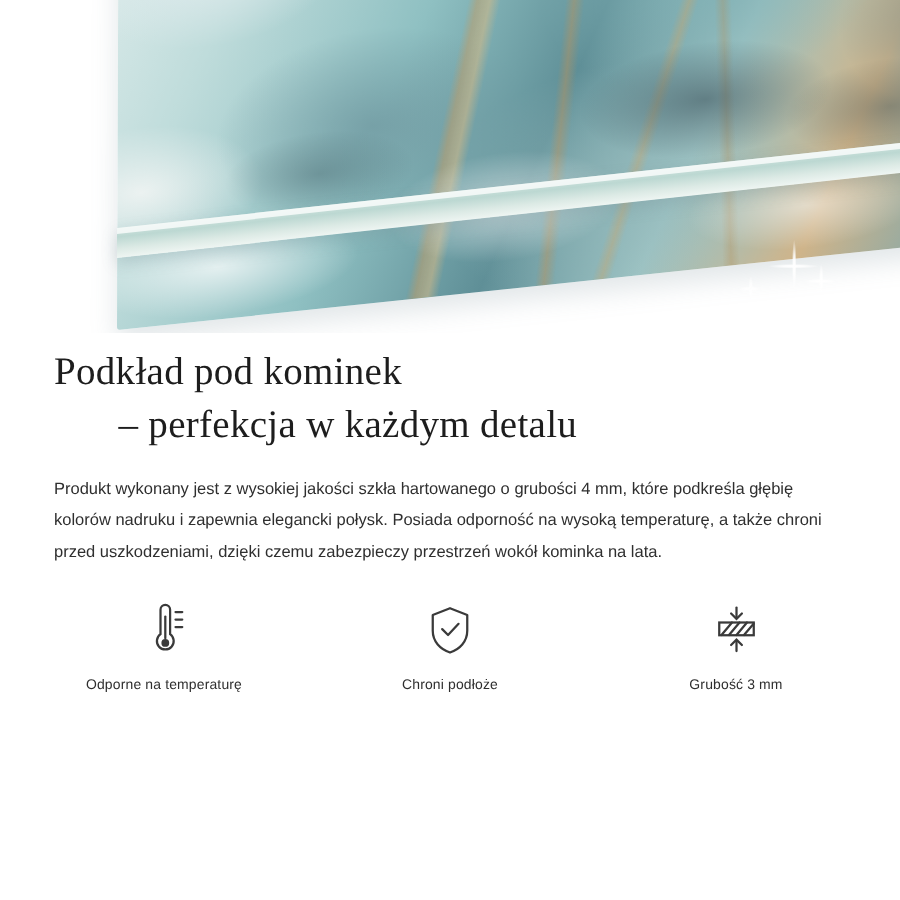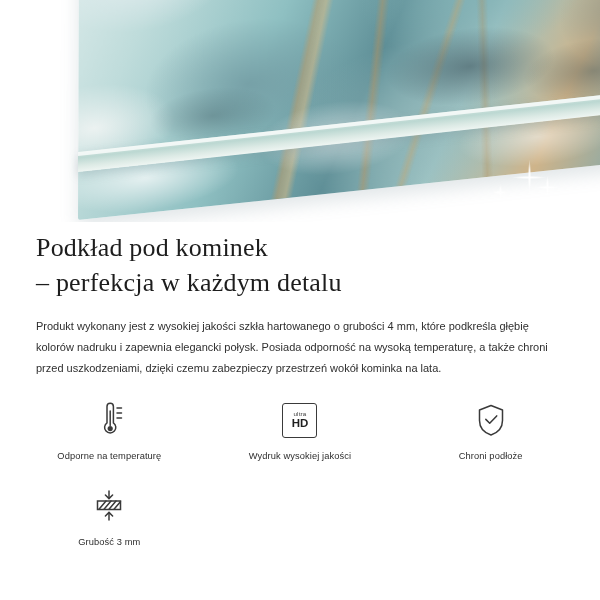--- a/index.html
+++ b/index.html
@@ -133,21 +133,21 @@
   .headline {
     margin: 0;
     padding: 9px 36px 0 36px;
     font-family: "Liberation Serif", serif;
     font-size: 26px;
     font-weight: 400;
     line-height: 1.33;
     color: #1d1d1d;
     letter-spacing: 0.2px;
   }
-  .headline .l2 { display: block; }
+  .headline .l2 { display: block; margin-left: 43px; }
   .body-copy {
     margin: 0;
     padding: 16px 33px 0 36px;
     font-size: 11px;
     line-height: 1.92;
     color: #2f2f2f;
     text-align: left;
   }
 
   
@@ -241,29 +241,20 @@
           <line x1="19.2" y1="11" x2="19.2" y2="25.5"></line>
           <circle cx="19.2" cy="28.6" r="2.6" fill="#3a3a3a" stroke="none"></circle>
           <line x1="26" y1="8" x2="30.5" y2="8"></line>
           <line x1="26" y1="13" x2="30.5" y2="13"></line>
           <line x1="26" y1="18" x2="30.5" y2="18"></line>
         </svg>
       </div>
       <div class="cap">Odporne na temperaturę</div>
     </div>
 
-    <div class="feature">
-      <div class="ico">
-        <div class="ultrahd">
-          <span class="u">ultra</span>
-          <span class="hd">HD</span>
-        </div>
-      </div>
-      <div class="cap">Wydruk wysokiej jakości</div>
-    </div>
 
     <div class="feature">
       <div class="ico">
         <svg width="36" height="40" viewBox="0 0 36 40" fill="none" stroke="#3a3a3a" stroke-width="1.5" stroke-linejoin="round" stroke-linecap="round">
           <path d="M18 5.5 6.5 10v10.5c0 7.2 5 12.3 11.5 14.5 6.5-2.2 11.5-7.3 11.5-14.5V10z"></path>
           <path d="m12.8 19.4 3.9 3.9 7-7.4"></path>
         </svg>
       </div>
       <div class="cap">Chroni podłoże</div>
     </div>

